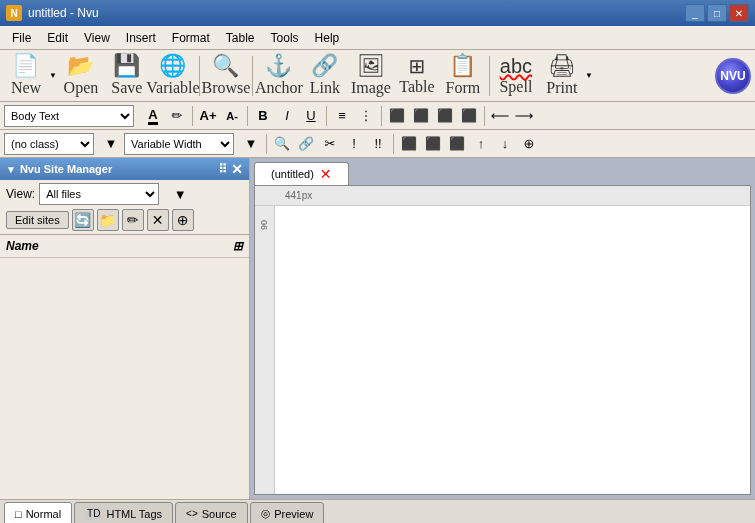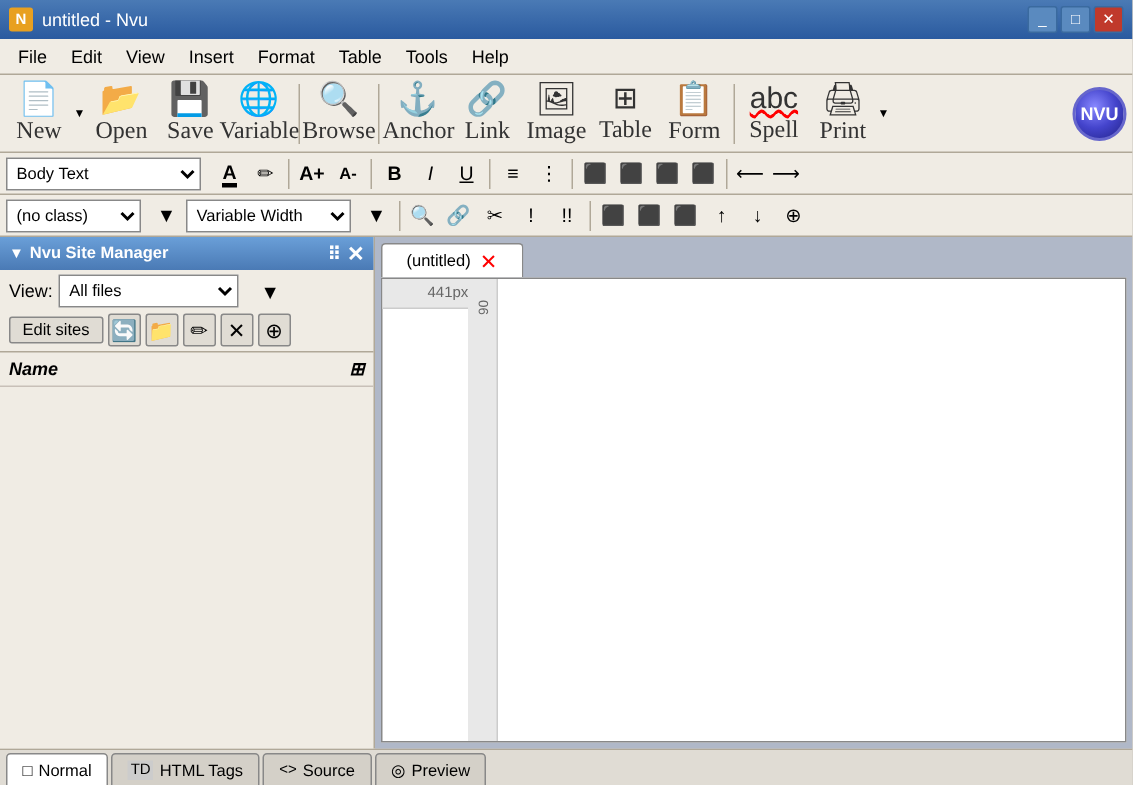--- a/index.html
+++ b/index.html
@@ -175,21 +175,21 @@
     }
     .editor-tab.active { background: white; }
     .tab-close { color: red; font-size: 14px; cursor: pointer; }
 
     #editor-content {
       flex: 1;
       background: white;
       border: 1px solid #888;
       position: relative;
       display: flex;
-      flex-direction: row;
+      flex-direction: column;
     }
     #ruler-top {
       height: 20px;
       background: #e8e8e8;
       border-bottom: 1px solid #ccc;
       display: flex;
       align-items: center;
       padding-left: 30px;
       font-size: 10px;
       color: #666;

